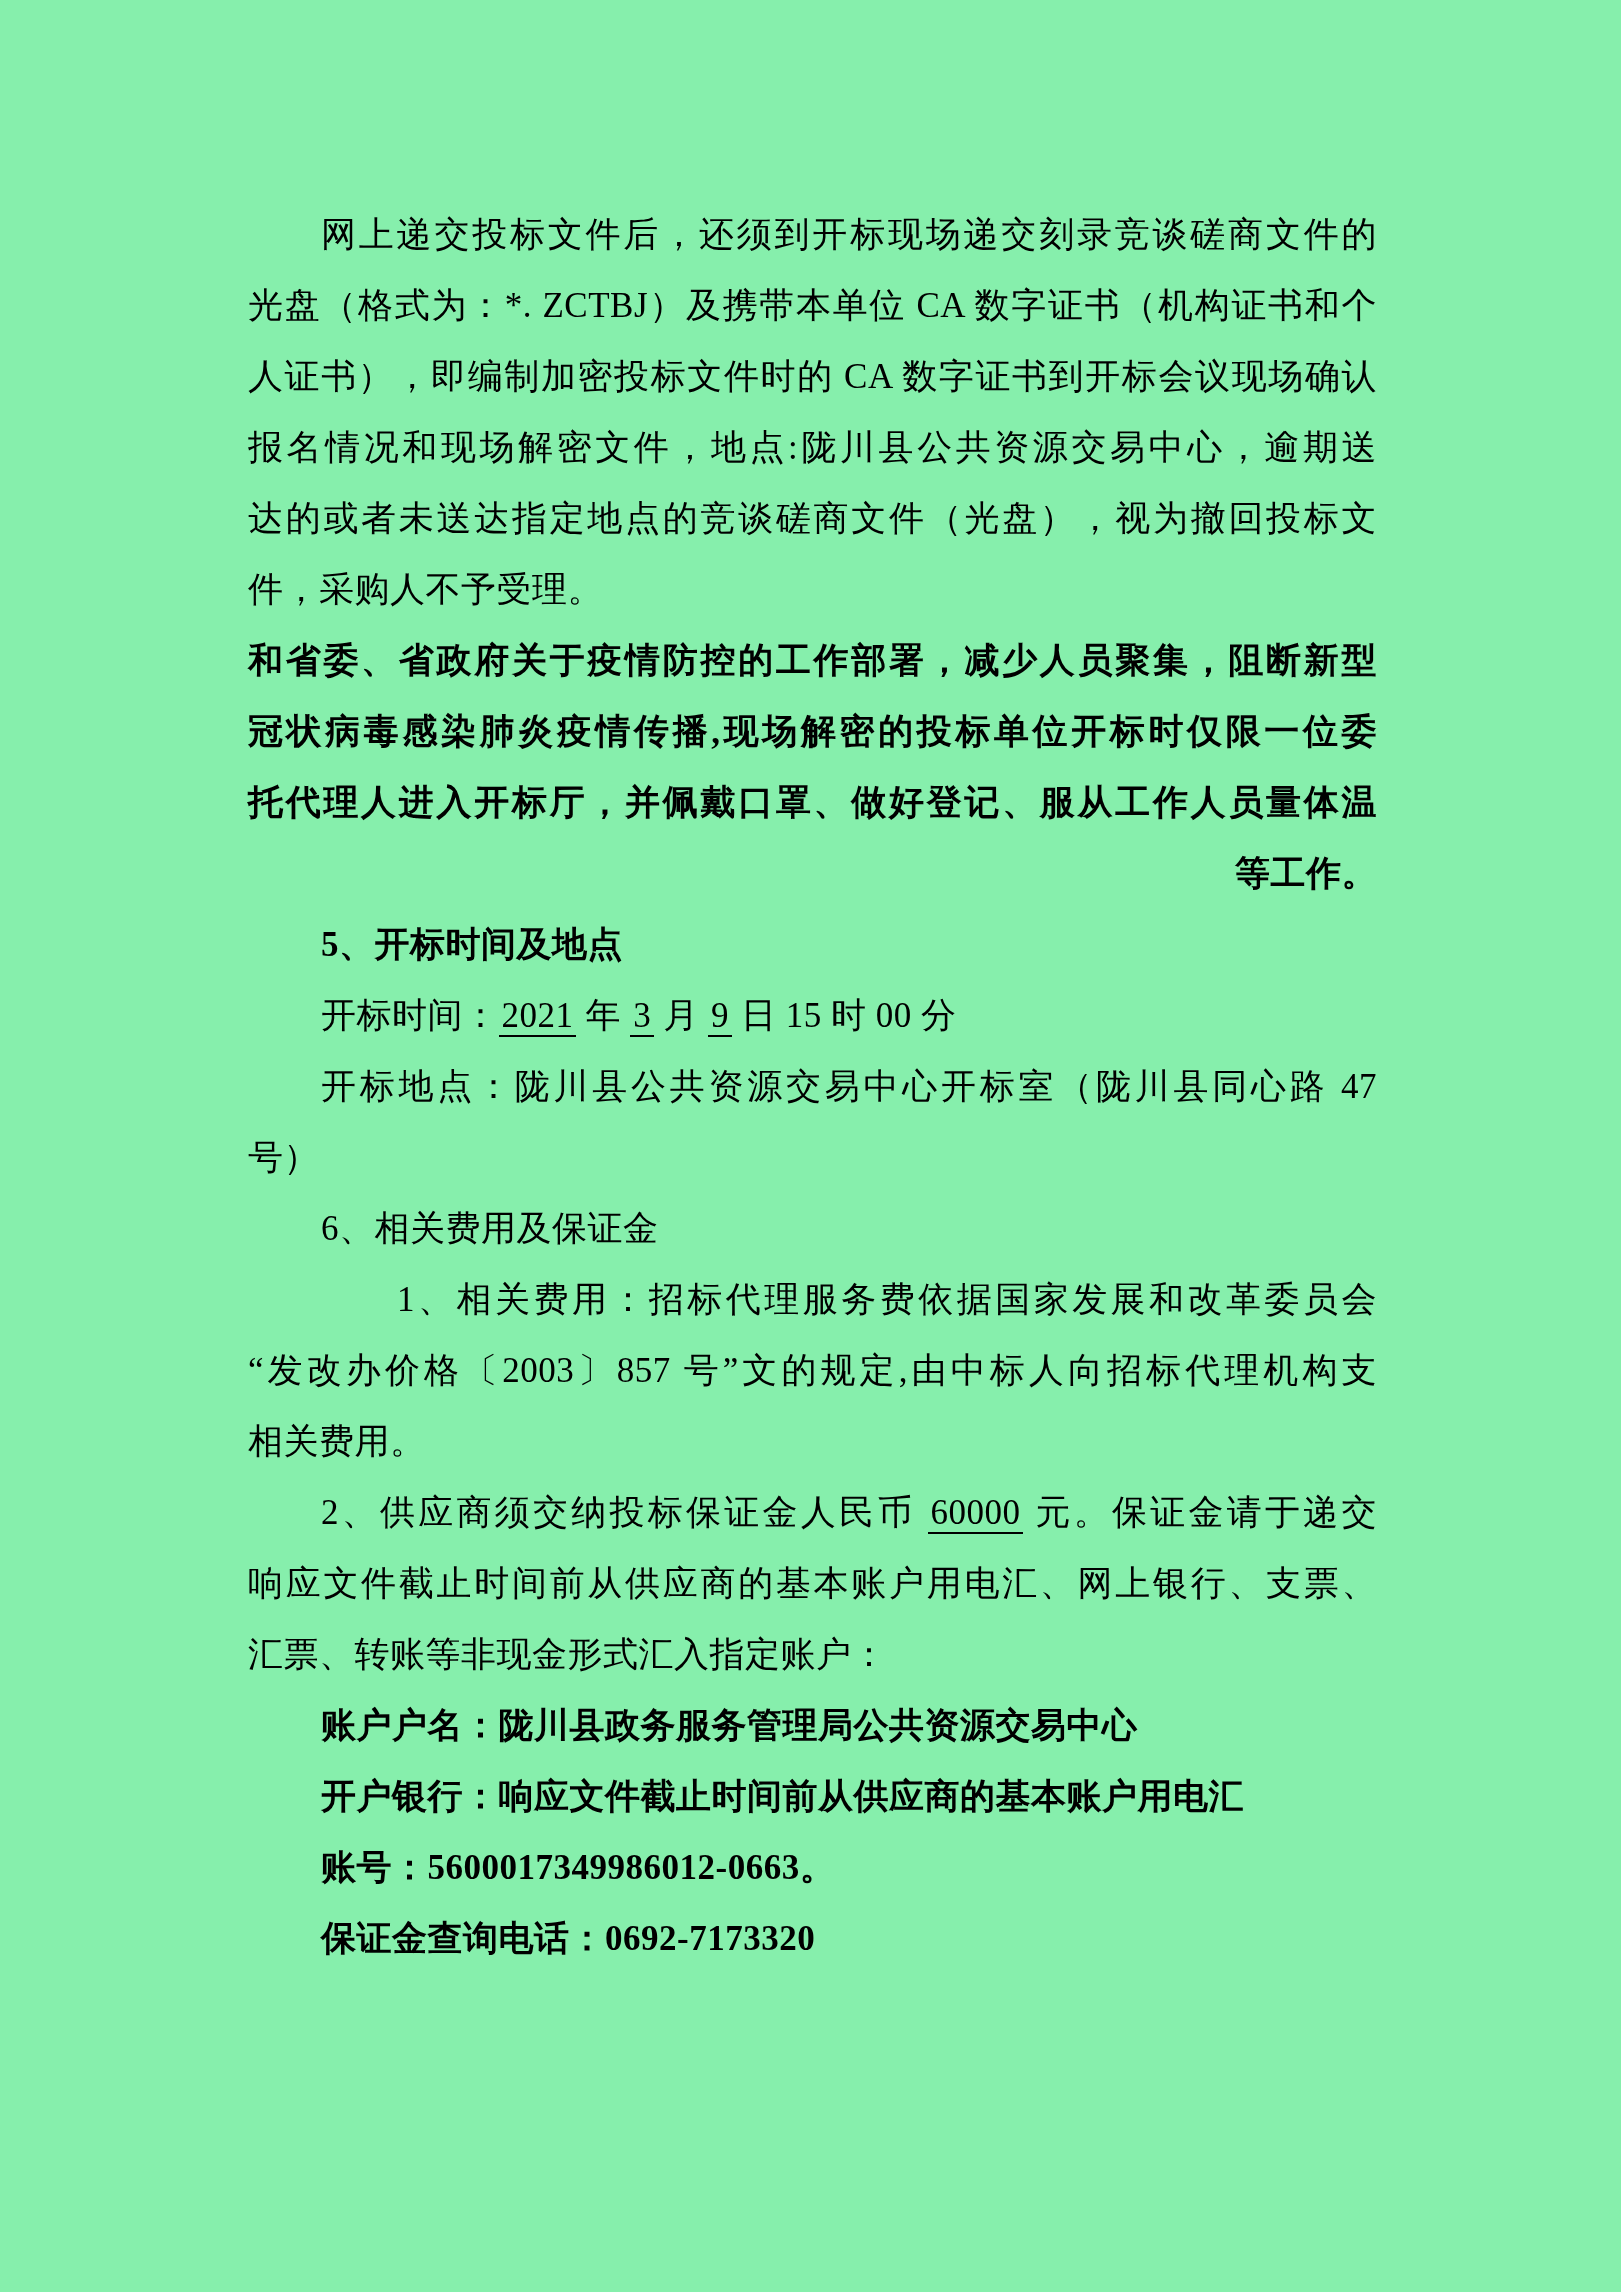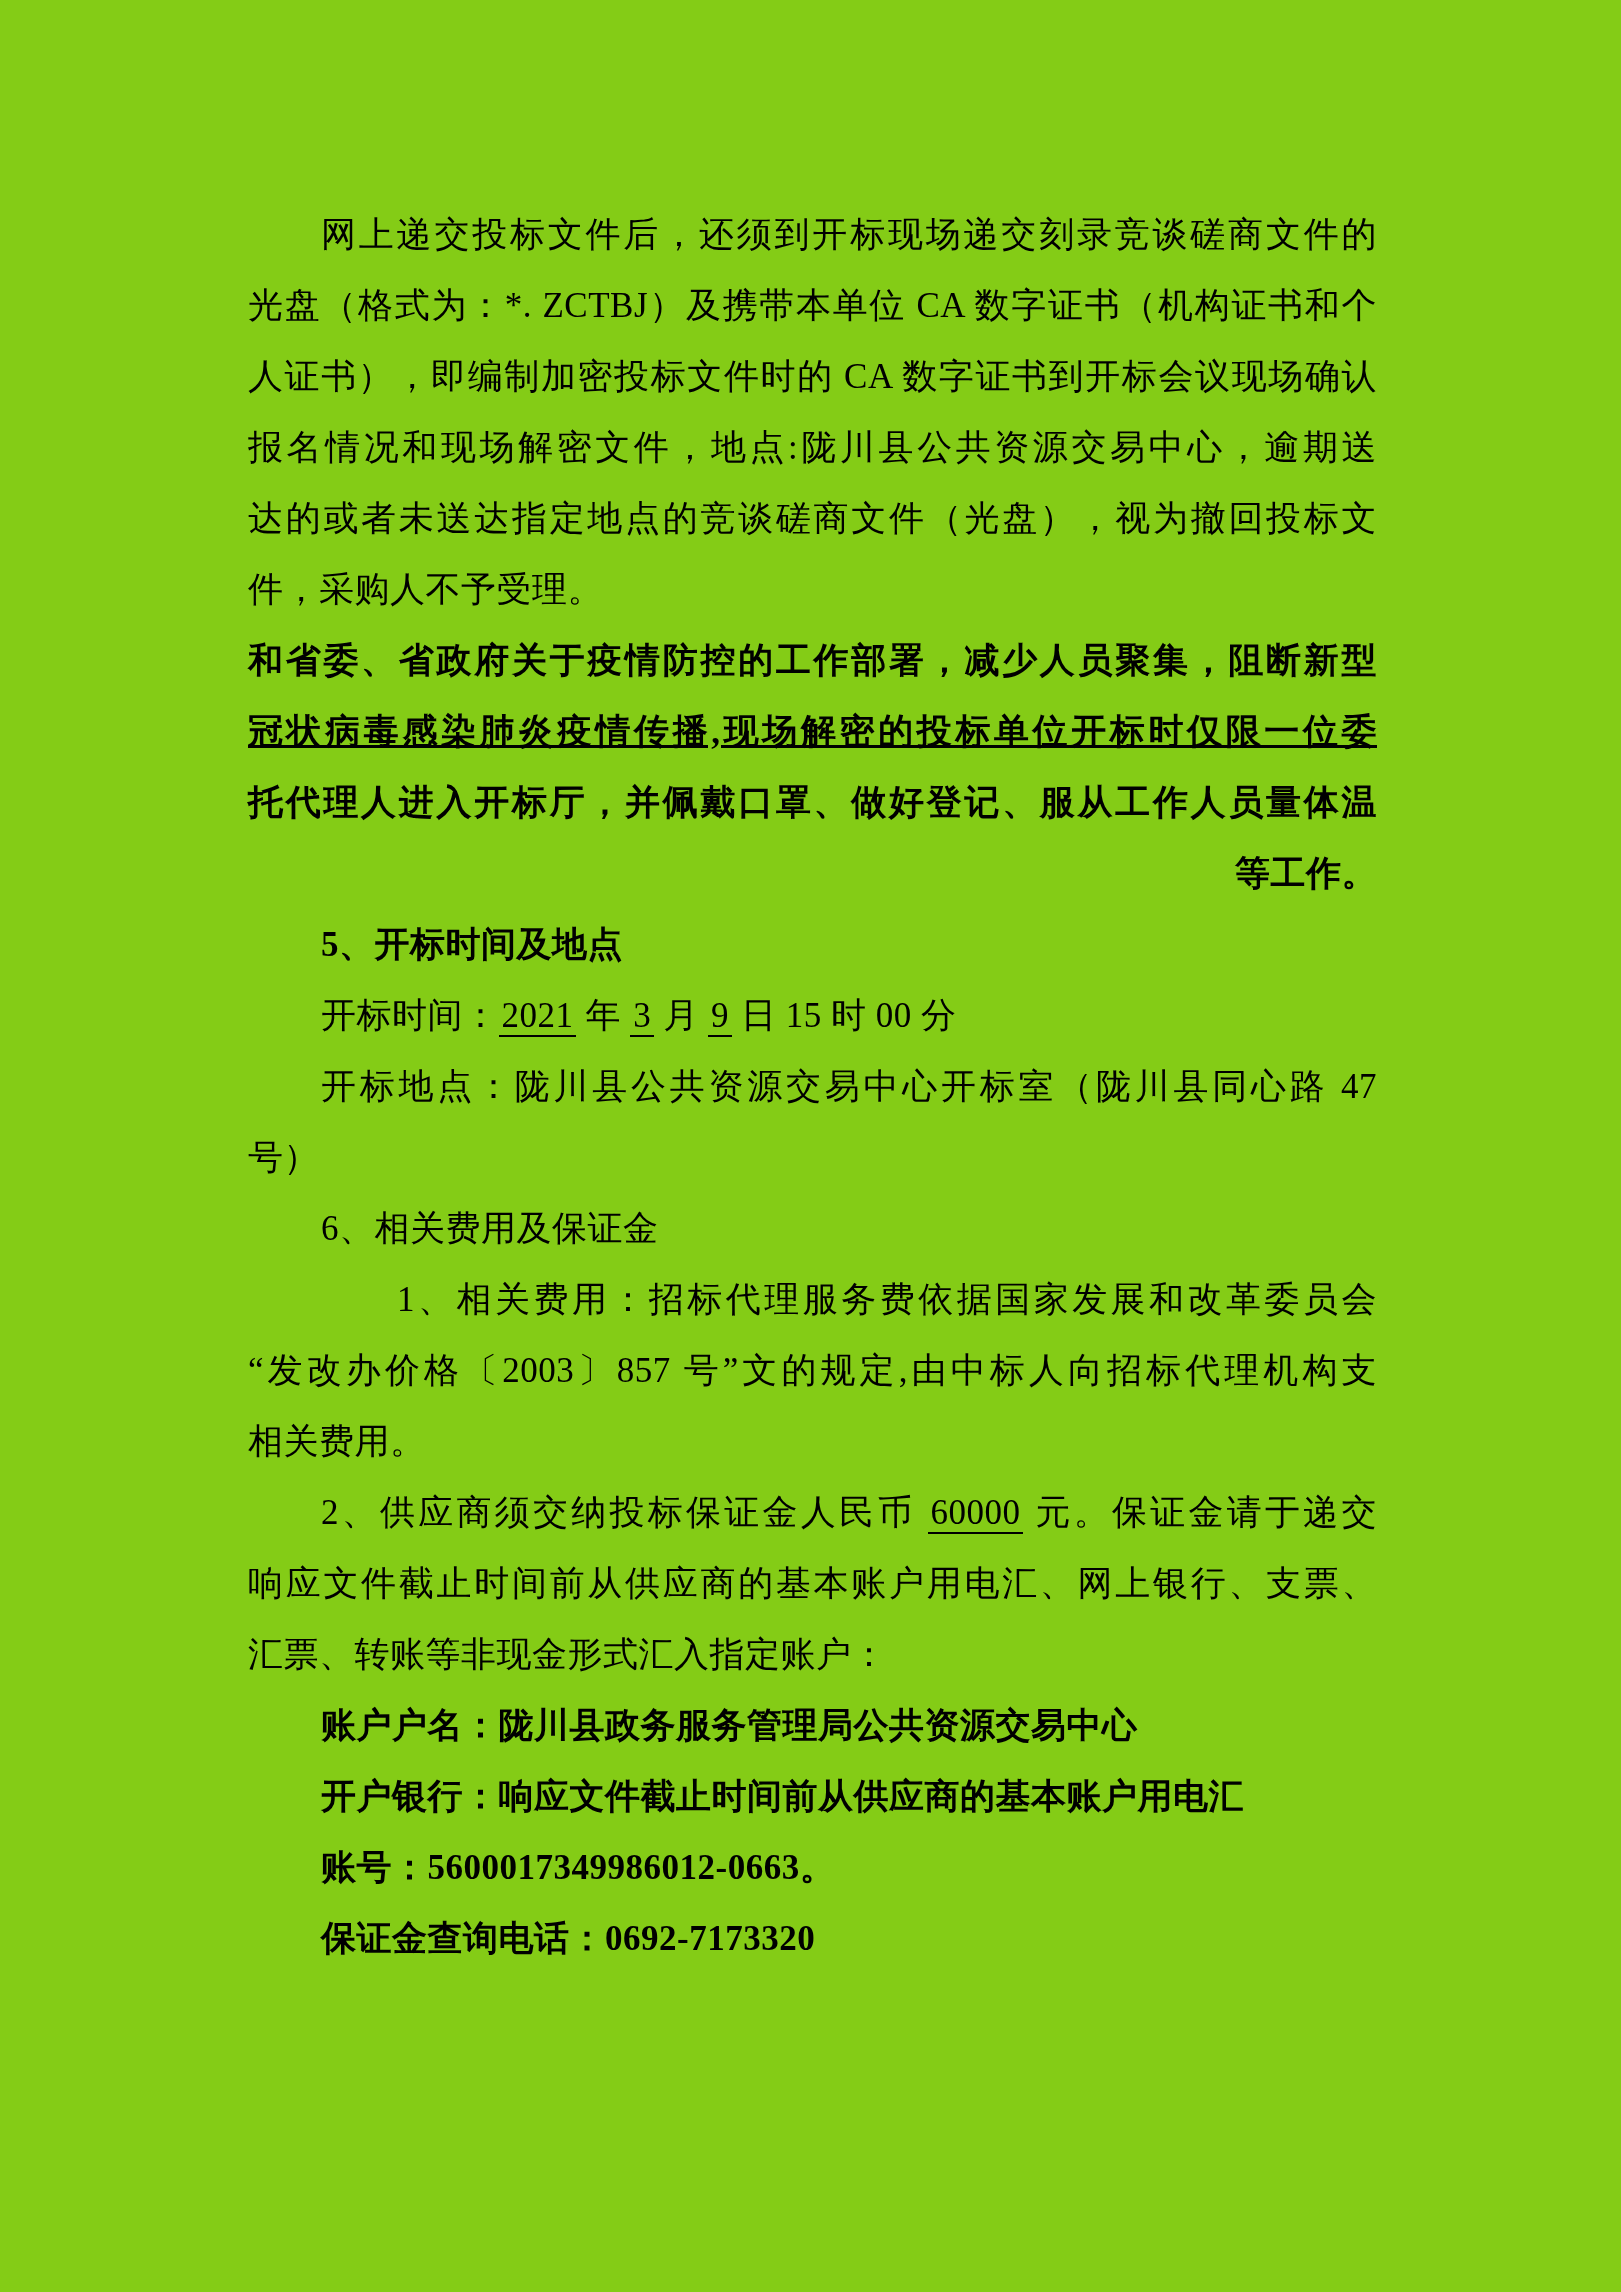--- a/index.html
+++ b/index.html
@@ -4,21 +4,21 @@
 <style>
   html, body {
     margin: 0;
     padding: 0;
     background: #ffffff;
   }
   .page {
     position: relative;
     width: 1621px;
     height: 2293px;
-    background: #84cc16;
+    background: #86efac;
     color: #000000;
     font-family: "Liberation Serif", "DejaVu Serif", serif;
     overflow: hidden;
   }
   .doc {
     position: absolute;
     left: 248px;
     top: 199px;
     width: 1129px;
   }
@@ -47,21 +47,21 @@
 
 <div class="page">
   <div class="doc" id="doc-body">
       <div class="line just" style="padding-left: 73px;"><span>网上递交投标文件后，还须到开标现场递交刻录竞谈磋商文件的</span></div>
       <div class="line just" style="padding-left: 0px;"><span>光盘（格式为：*. ZCTBJ）及携带本单位 CA 数字证书（机构证书和个</span></div>
       <div class="line just" style="padding-left: 0px;"><span>人证书），即编制加密投标文件时的 CA 数字证书到开标会议现场确认</span></div>
       <div class="line just" style="padding-left: 0px;"><span>报名情况和现场解密文件，地点:陇川县公共资源交易中心，逾期送</span></div>
       <div class="line just" style="padding-left: 0px;"><span>达的或者未送达指定地点的竞谈磋商文件（光盘），视为撤回投标文</span></div>
       <div class="line" style="padding-left: 0px;"><span>件，采购人不予受理。</span></div>
       <div class="line bold just" style="padding-left: 0px;"><span>和省委、省政府关于疫情防控的工作部署，减少人员聚集，阻断新型</span></div>
-      <div class="line bold just" style="padding-left: 0px; text-decoration: underline;"><span>冠状病毒感染肺炎疫情传播,现场解密的投标单位开标时仅限一位委</span></div>
+      <div class="line bold just" style="padding-left: 0px;"><span>冠状病毒感染肺炎疫情传播,现场解密的投标单位开标时仅限一位委</span></div>
       <div class="line bold just" style="padding-left: 0px;"><span>托代理人进入开标厅，并佩戴口罩、做好登记、服从工作人员量体温</span></div>
       <div class="line bold" style="padding-left: 0px; text-align: right;"><span>等工作。</span></div>
       <div class="line bold" style="padding-left: 73px;"><span>5、开标时间及地点</span></div>
       <div class="line" style="padding-left: 73px;"><span>开标时间：</span><span class="u">2021</span><span> 年 </span><span class="u">3</span><span> 月 </span><span class="u">9</span><span> 日 15 时 00 分</span></div>
       <div class="line just" style="padding-left: 73px;"><span>开标地点：陇川县公共资源交易中心开标室（陇川县同心路 47</span></div>
       <div class="line" style="padding-left: 0px;"><span>号）</span></div>
       <div class="line" style="padding-left: 73px;"><span>6、相关费用及保证金</span></div>
       <div class="line just" style="padding-left: 149px;"><span>1、相关费用：招标代理服务费依据国家发展和改革委员会</span></div>
       <div class="line just" style="padding-left: 0px;"><span>“发改办价格〔2003〕857 号”文的规定,由中标人向招标代理机构支</span></div>
       <div class="line" style="padding-left: 0px;"><span>相关费用。</span></div>

